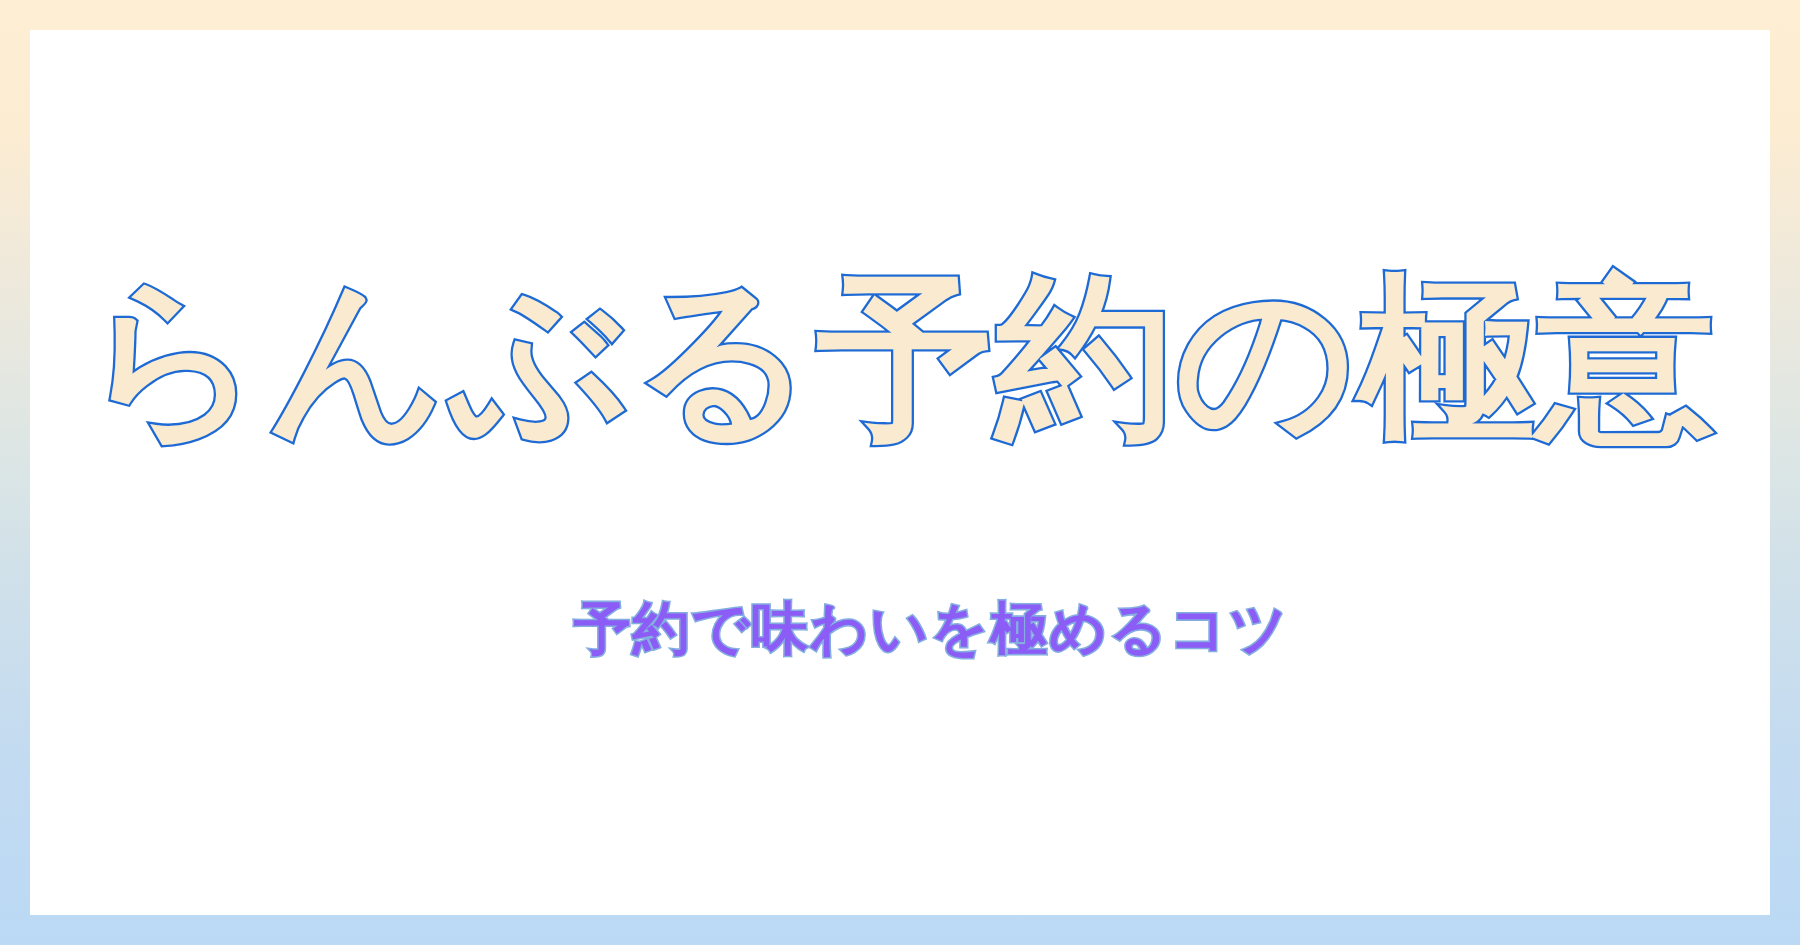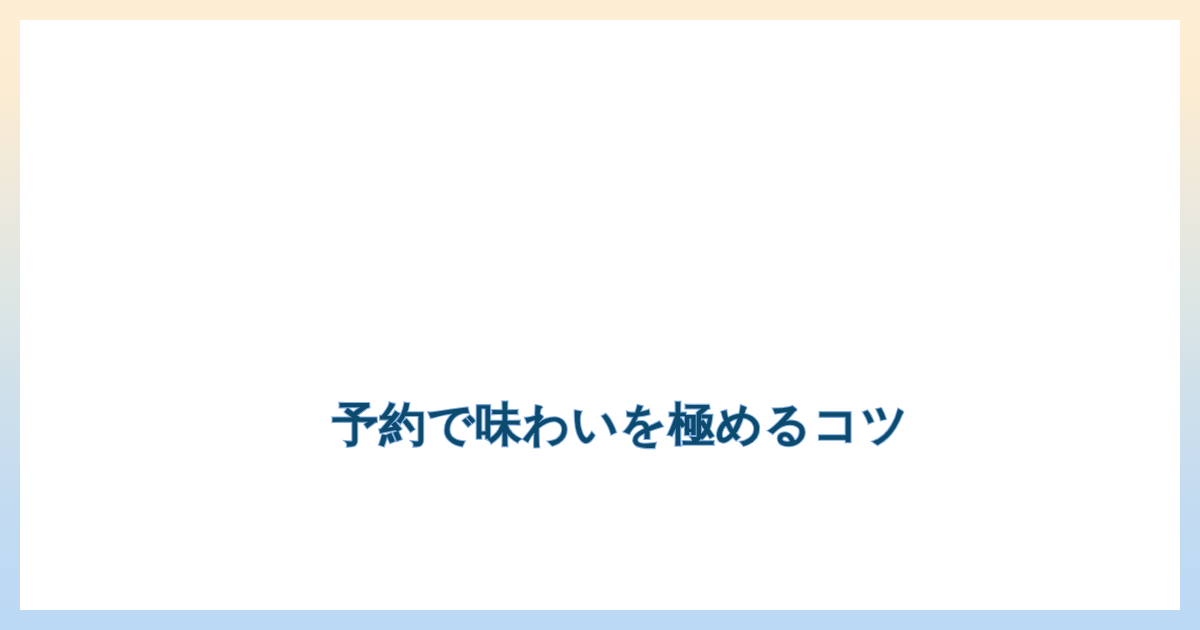--- a/index.html
+++ b/index.html
@@ -73,37 +73,40 @@
     position: absolute;
     left: 0;
     right: 0;
     top: 378px;
     display: flex;
     justify-content: center;
     align-items: center;
   }
   .subtitle-text {
     display: block;
-    font-size: 46px;
+    font-size: 38px;
     line-height: 1.15;
     font-weight: 700;
     letter-spacing: 0.030em;
     white-space: nowrap;
-    color: #0c4a6e;
+    color: #8b5cf6;
     -webkit-text-stroke: 2.1px #85aee0;
     paint-order: stroke fill;
     text-rendering: geometricPrecision;
     margin-left: 42px;
   }
 </style>
 </head>
 <body>
 
 <div id="card">
   <div id="stage">
 
+    <div id="title-row">
+      <span class="title-text">らんぶる予約の極意</span>
+    </div>
 
     <div id="subtitle-row">
       <span class="subtitle-text">予約で味わいを極めるコツ</span>
     </div>
 
   </div>
 </div>
 
 </body></html>

